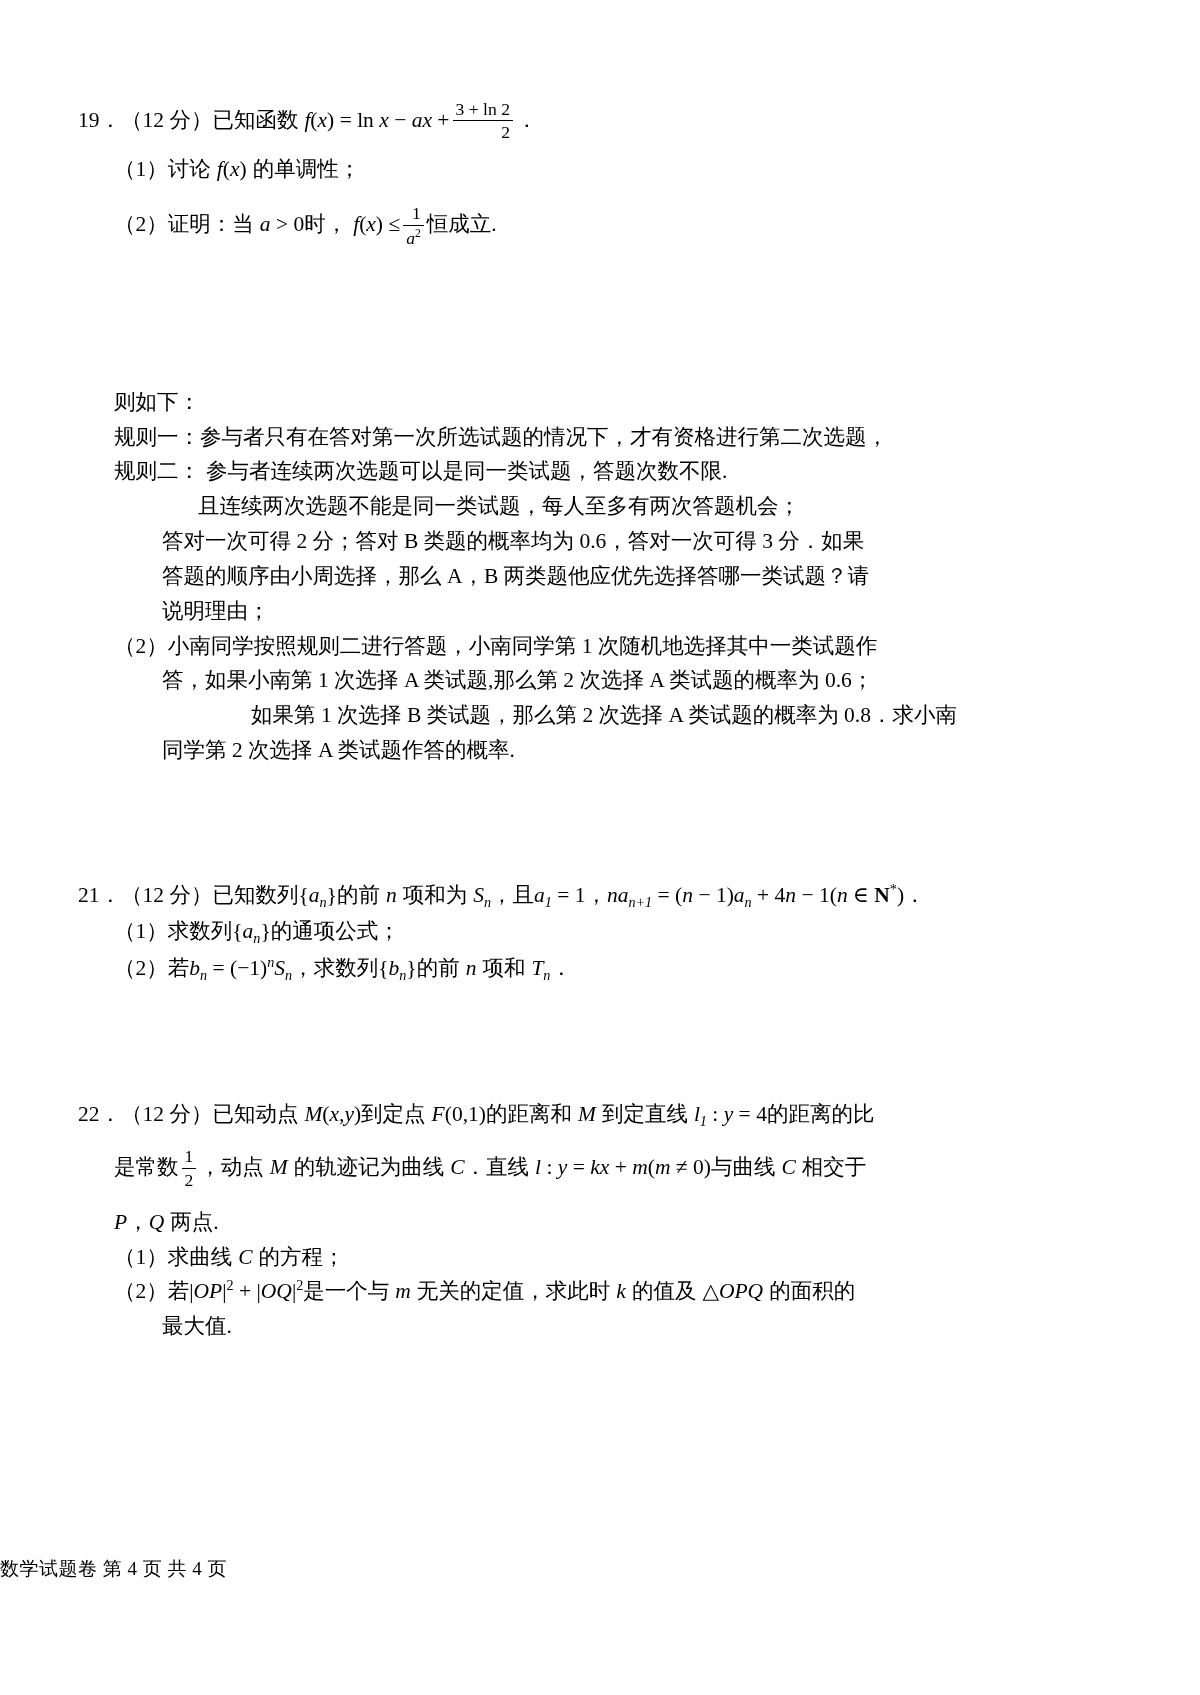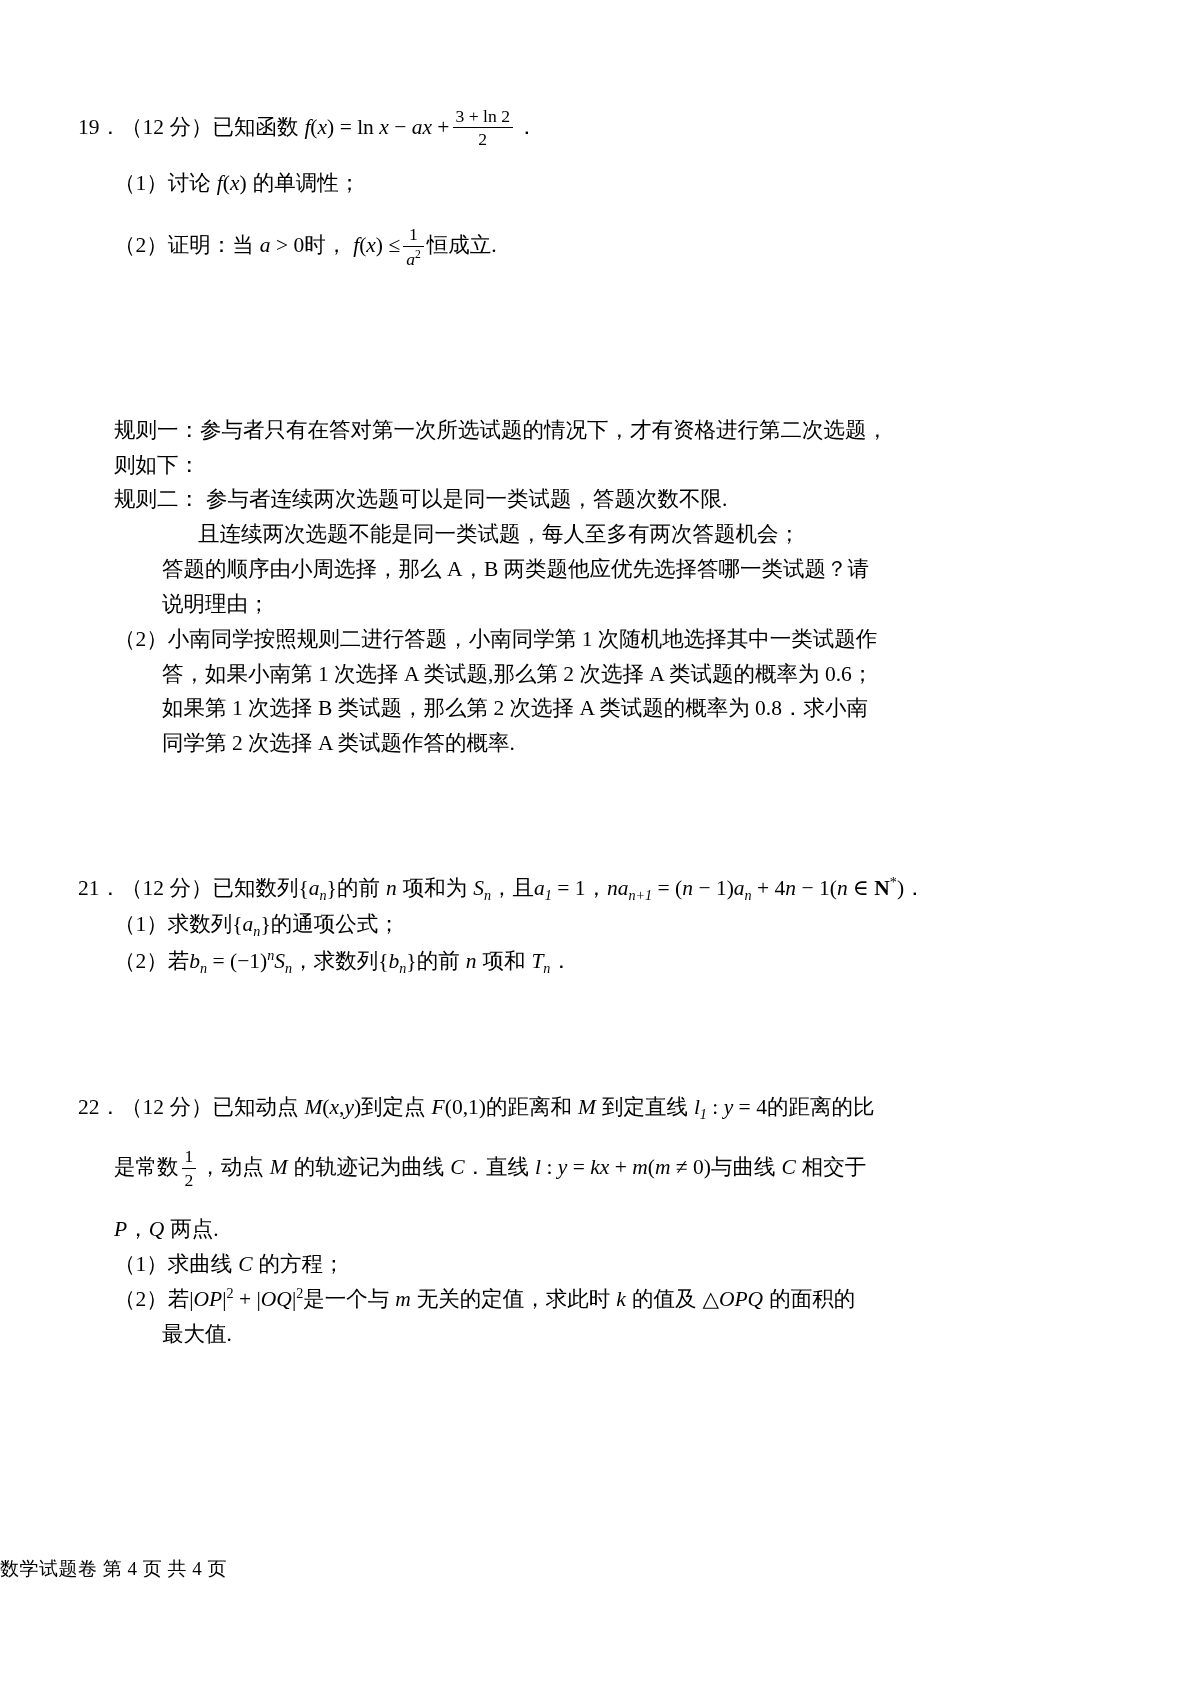--- a/index.html
+++ b/index.html
@@ -42,24 +42,24 @@
   
   .mi {
     font-family: "Liberation Serif", "DejaVu Serif", serif;
     font-style: italic;
   }
   .mup { font-style: normal; }
   .mbf { font-weight: bold; font-style: normal; }
   .frac {
     display: inline-block;
     vertical-align: middle;
-    text-align: center;
+    text-align: right;
     font-size: 0.82em;
     line-height: 1.15;
-    margin: 15px 3px;
+    margin: 8px 3px;
     position: relative;
     top: -1px;
   }
   .frac .num {
     display: block;
     padding: 0 3px 1px 3px;
     border-bottom: 1.2px solid #000;
   }
   .frac .den {
     display: block;
@@ -97,44 +97,47 @@
       <div class="line indent1" style="margin-top:10px;">
         <span>（2）</span><span>证明：当</span><span class="sp"></span><span class="mi">a</span> <span class="mup">&gt;</span> <span class="mup">0</span><span>时，</span><span class="sp"></span><span class="mi">f</span><span class="mup">(</span><span class="mi">x</span><span class="mup">)</span> <span class="mup">≤</span><span class="frac"><span class="num"><span class="mup">1</span></span><span class="den"><span class="mi">a</span><sup class="upr">2</sup></span></span><span>恒成立.</span>
       </div>
     </div>
 
     <div class="gap-lg"></div>
     <div style="height:54px"></div>
 
     <div class="prob">
       <div class="line indent1">
-        <span>规则一：</span><span>参与者只有在答对第一次所选试题的情况下，才有资格进行第二次选题，</span>
+        <span>则如下：</span>
       </div>
       <div class="line indent1">
-        <span>则如下：</span>
+        <span>规则一：</span><span>参与者只有在答对第一次所选试题的情况下，才有资格进行第二次选题，</span>
       </div>
       <div class="line indent1">
         <span>规则二：</span><span class="sp"></span><span>参与者连续两次选题可以是同一类试题，答题次数不限.</span>
       </div>
       <div class="line" style="padding-left:120px;">
         <span>且连续两次选题不能是同一类试题，每人至多有两次答题机会；</span>
+      </div>
+      <div class="line" style="padding-left:84px;">
+        <span>答对一次可得 2 分；答对 B 类题的概率均为 0.6，答对一次可得 3 分．如果</span>
       </div>
       <div class="line" style="padding-left:84px;">
         <span>答题的顺序由小周选择，那么 A，B 两类题他应优先选择答哪一类试题？请</span>
       </div>
       <div class="line" style="padding-left:84px;">
         <span>说明理由；</span>
       </div>
       <div class="line indent1">
         <span>（2）</span><span>小南同学按照规则二进行答题，小南同学第 1 次随机地选择其中一类试题作</span>
       </div>
       <div class="line" style="padding-left:84px;">
         <span>答，如果小南第 1 次选择 A 类试题,那么第 2 次选择 A 类试题的概率为 0.6；</span>
       </div>
-      <div class="line" style="padding-left:84px;">
+      <div class="line" style="padding-left:84px;text-align:center;">
         <span>如果第 1 次选择 B 类试题，那么第 2 次选择 A 类试题的概率为 0.8．求小南</span>
       </div>
       <div class="line" style="padding-left:84px;">
         <span>同学第 2 次选择 A 类试题作答的概率.</span>
       </div>
     </div>
 
     <div class="gap-lg"></div>
     <div style="height:36px"></div>
 

